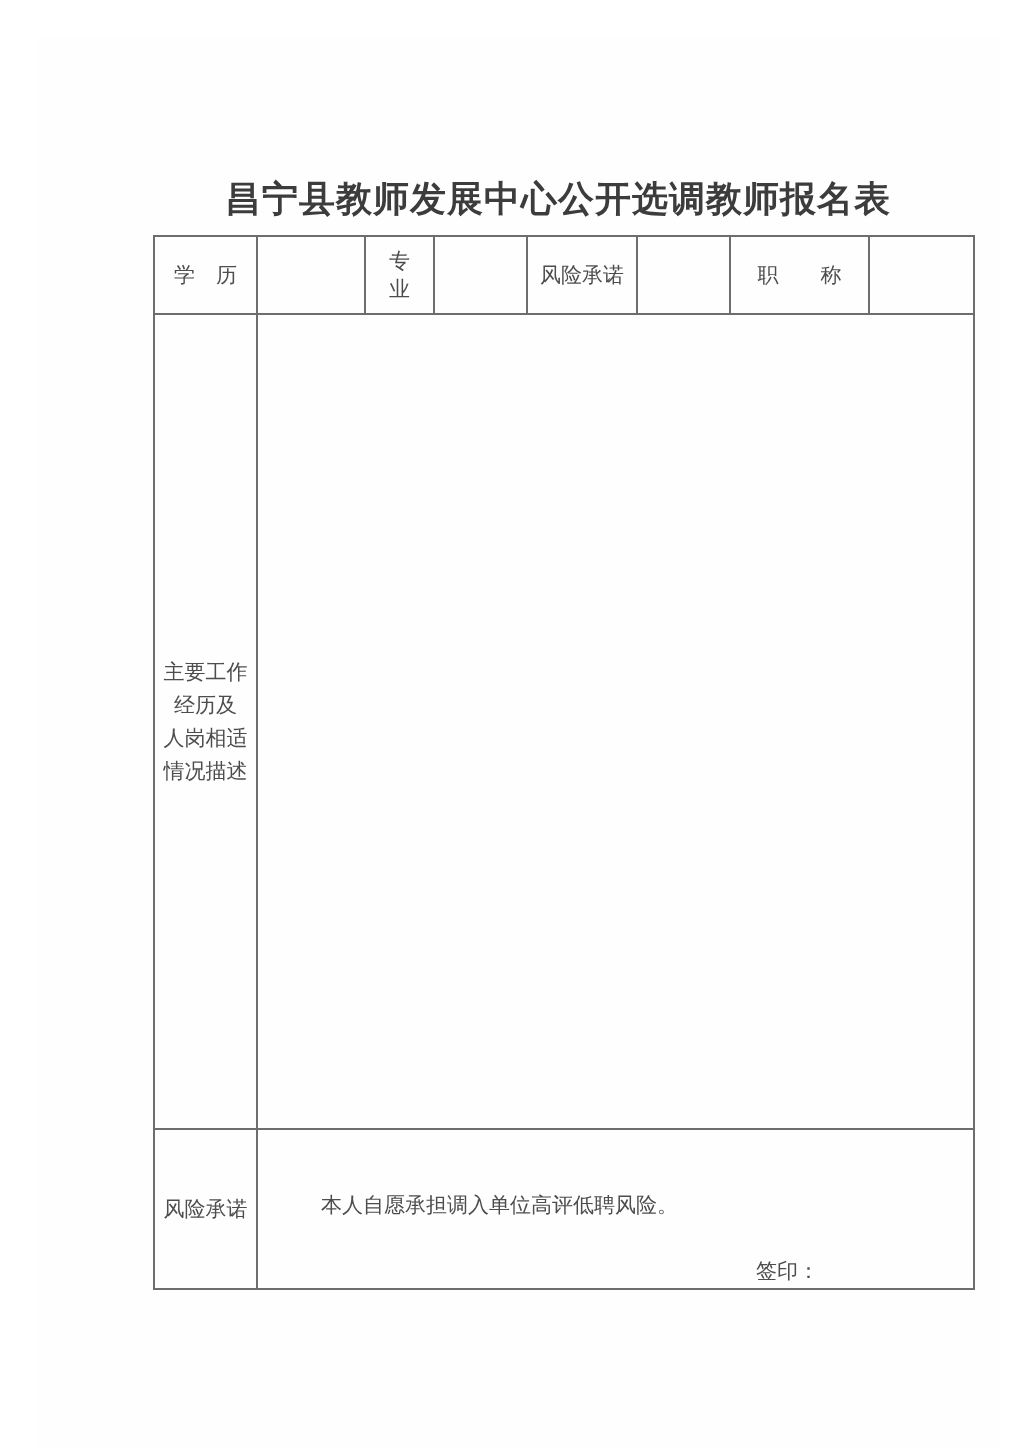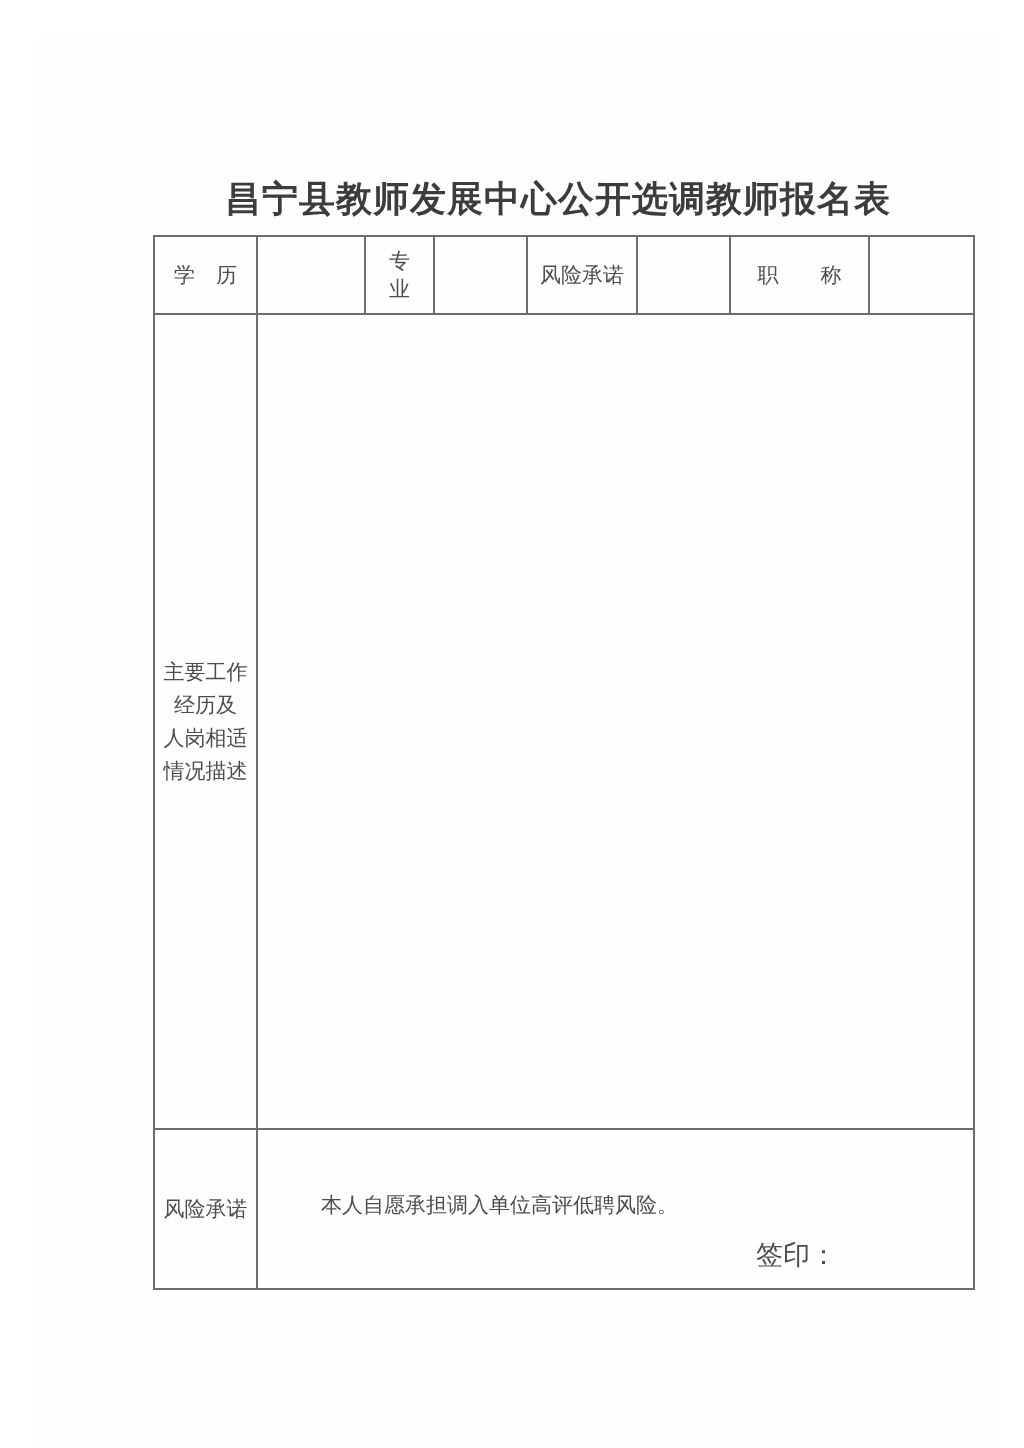--- a/index.html
+++ b/index.html
@@ -51,22 +51,22 @@
     position: absolute;
     left: 48px;
     top: 46px;
     font-size: 21px;
     text-align: left;
     white-space: nowrap;
   }
   .signature-label {
     position: absolute;
     left: 483px;
-    top: 92px;
-    font-size: 27px;
+    top: 112px;
+    font-size: 21px;
     text-align: left;
     font-family: Liberation Serif, serif;
   }
 </style>
 </head>
 <body>
 
 <div class="page">
 
   <div class="form-title">昌宁县教师发展中心公开选调教师报名表</div>

